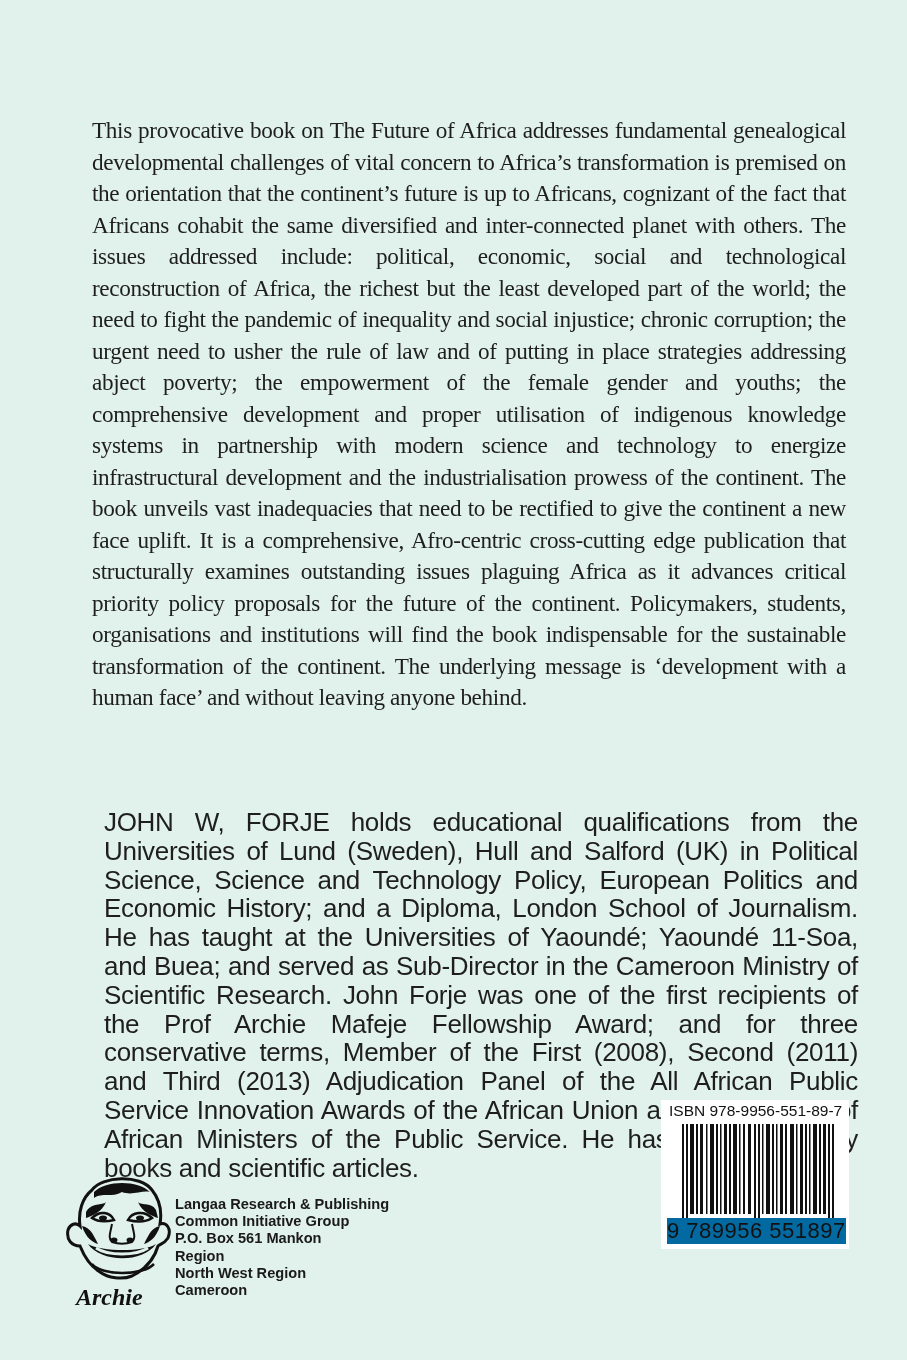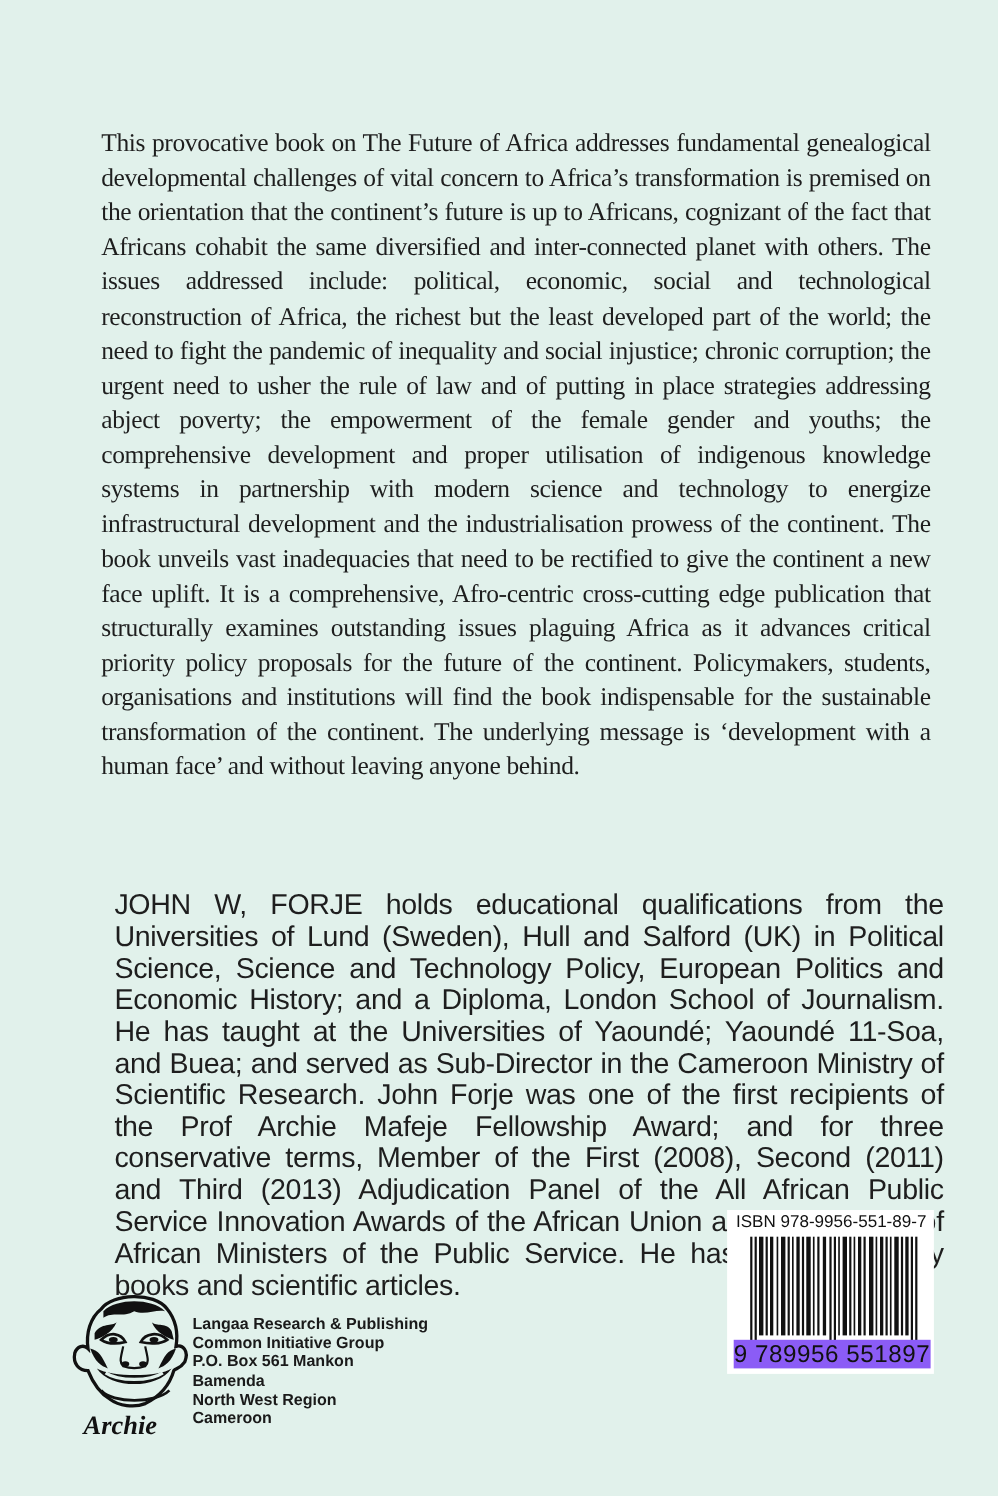--- a/index.html
+++ b/index.html
@@ -48,21 +48,21 @@
     font-family: "Liberation Sans", sans-serif; font-size: 15.5px; color: #111;
     white-space: nowrap;
   }
   .bars {
     position: absolute; left: 11px; top: 24px; width: 168px; height: 100px;
   }
   .ean {
     position: absolute; left: 6px; top: 118px;
     font-family: "Liberation Sans", sans-serif; font-size: 22px; color: #111;
     letter-spacing: 0.5px; white-space: nowrap;
-    background: #8b5cf6;
+    background: #0369a1;
   }
 </style>
 </head>
 <body>
 
 <p class="blurb">This provocative book on The Future of Africa addresses fundamental genealogical developmental challenges of vital concern to Africa’s transformation is premised on the orientation that the continent’s future is up to Africans, cognizant of the fact that Africans cohabit the same diversified and inter-connected planet with others. The issues addressed include: political, economic, social and technological reconstruction of Africa, the richest but the least developed part of the world; the need to fight the pandemic of inequality and social injustice; chronic corruption; the urgent need to usher the rule of law and of putting in place strategies addressing abject poverty; the empowerment of the female gender and youths; the comprehensive development and proper utilisation of indigenous knowledge systems in partnership with modern science and technology to energize infrastructural development and the industrialisation prowess of the continent. The book unveils vast inadequacies that need to be rectified to give the continent a new face uplift. It is a comprehensive, Afro-centric cross-cutting edge publication that structurally examines outstanding issues plaguing Africa as it advances critical priority policy proposals for the future of the continent. Policymakers, students, organisations and institutions will find the book indispensable for the sustainable transformation of the continent. The underlying message is ‘development with a human face’ and without leaving anyone behind.</p>
 
 <p class="bio">JOHN W, FORJE holds educational qualifications from the Universities of Lund (Sweden), Hull and Salford (UK) in Political Science, Science and Technology Policy, European Politics and Economic History; and a Diploma, London School of Journalism. He has taught at the Universities of Yaoundé; Yaoundé 11-Soa, and Buea; and served as Sub-Director in the Cameroon Ministry of Scientific Research. John Forje was one of the first recipients of the Prof Archie Mafeje Fellowship Award; and for three conservative terms, Member of the First (2008), Second (2011) and Third (2013) Adjudication Panel of the All African Public Service Innovation Awards of the African Union and Conference of African Ministers of the Public Service. He has authored many books and scientific articles.</p>
 
 <div class="logo">
@@ -91,21 +91,21 @@
 
     <path d="M30 92 C40 104, 80 104, 92 92" fill="none" stroke="#111" stroke-width="2.5"></path>
   </svg>
   <span class="logo-word">Archie</span>
 </div>
 
 <div class="address">
   <div>Langaa Research &amp; Publishing</div>
   <div>Common Initiative Group</div>
   <div>P.O. Box 561 Mankon</div>
-  <div>Bamenda</div>
+  <div>Region</div>
   <div>North West Region</div>
   <div>Cameroon</div>
 </div>
 
 <div class="barcode-box">
   <span class="isbn-text">ISBN 978-9956-551-89-7</span>
   <svg class="bars" viewBox="0 0 168 100" preserveAspectRatio="none">
     <g fill="#111">
       <rect x="10" y="0" width="2" height="100"></rect>
       <rect x="14" y="0" width="2" height="100"></rect>

